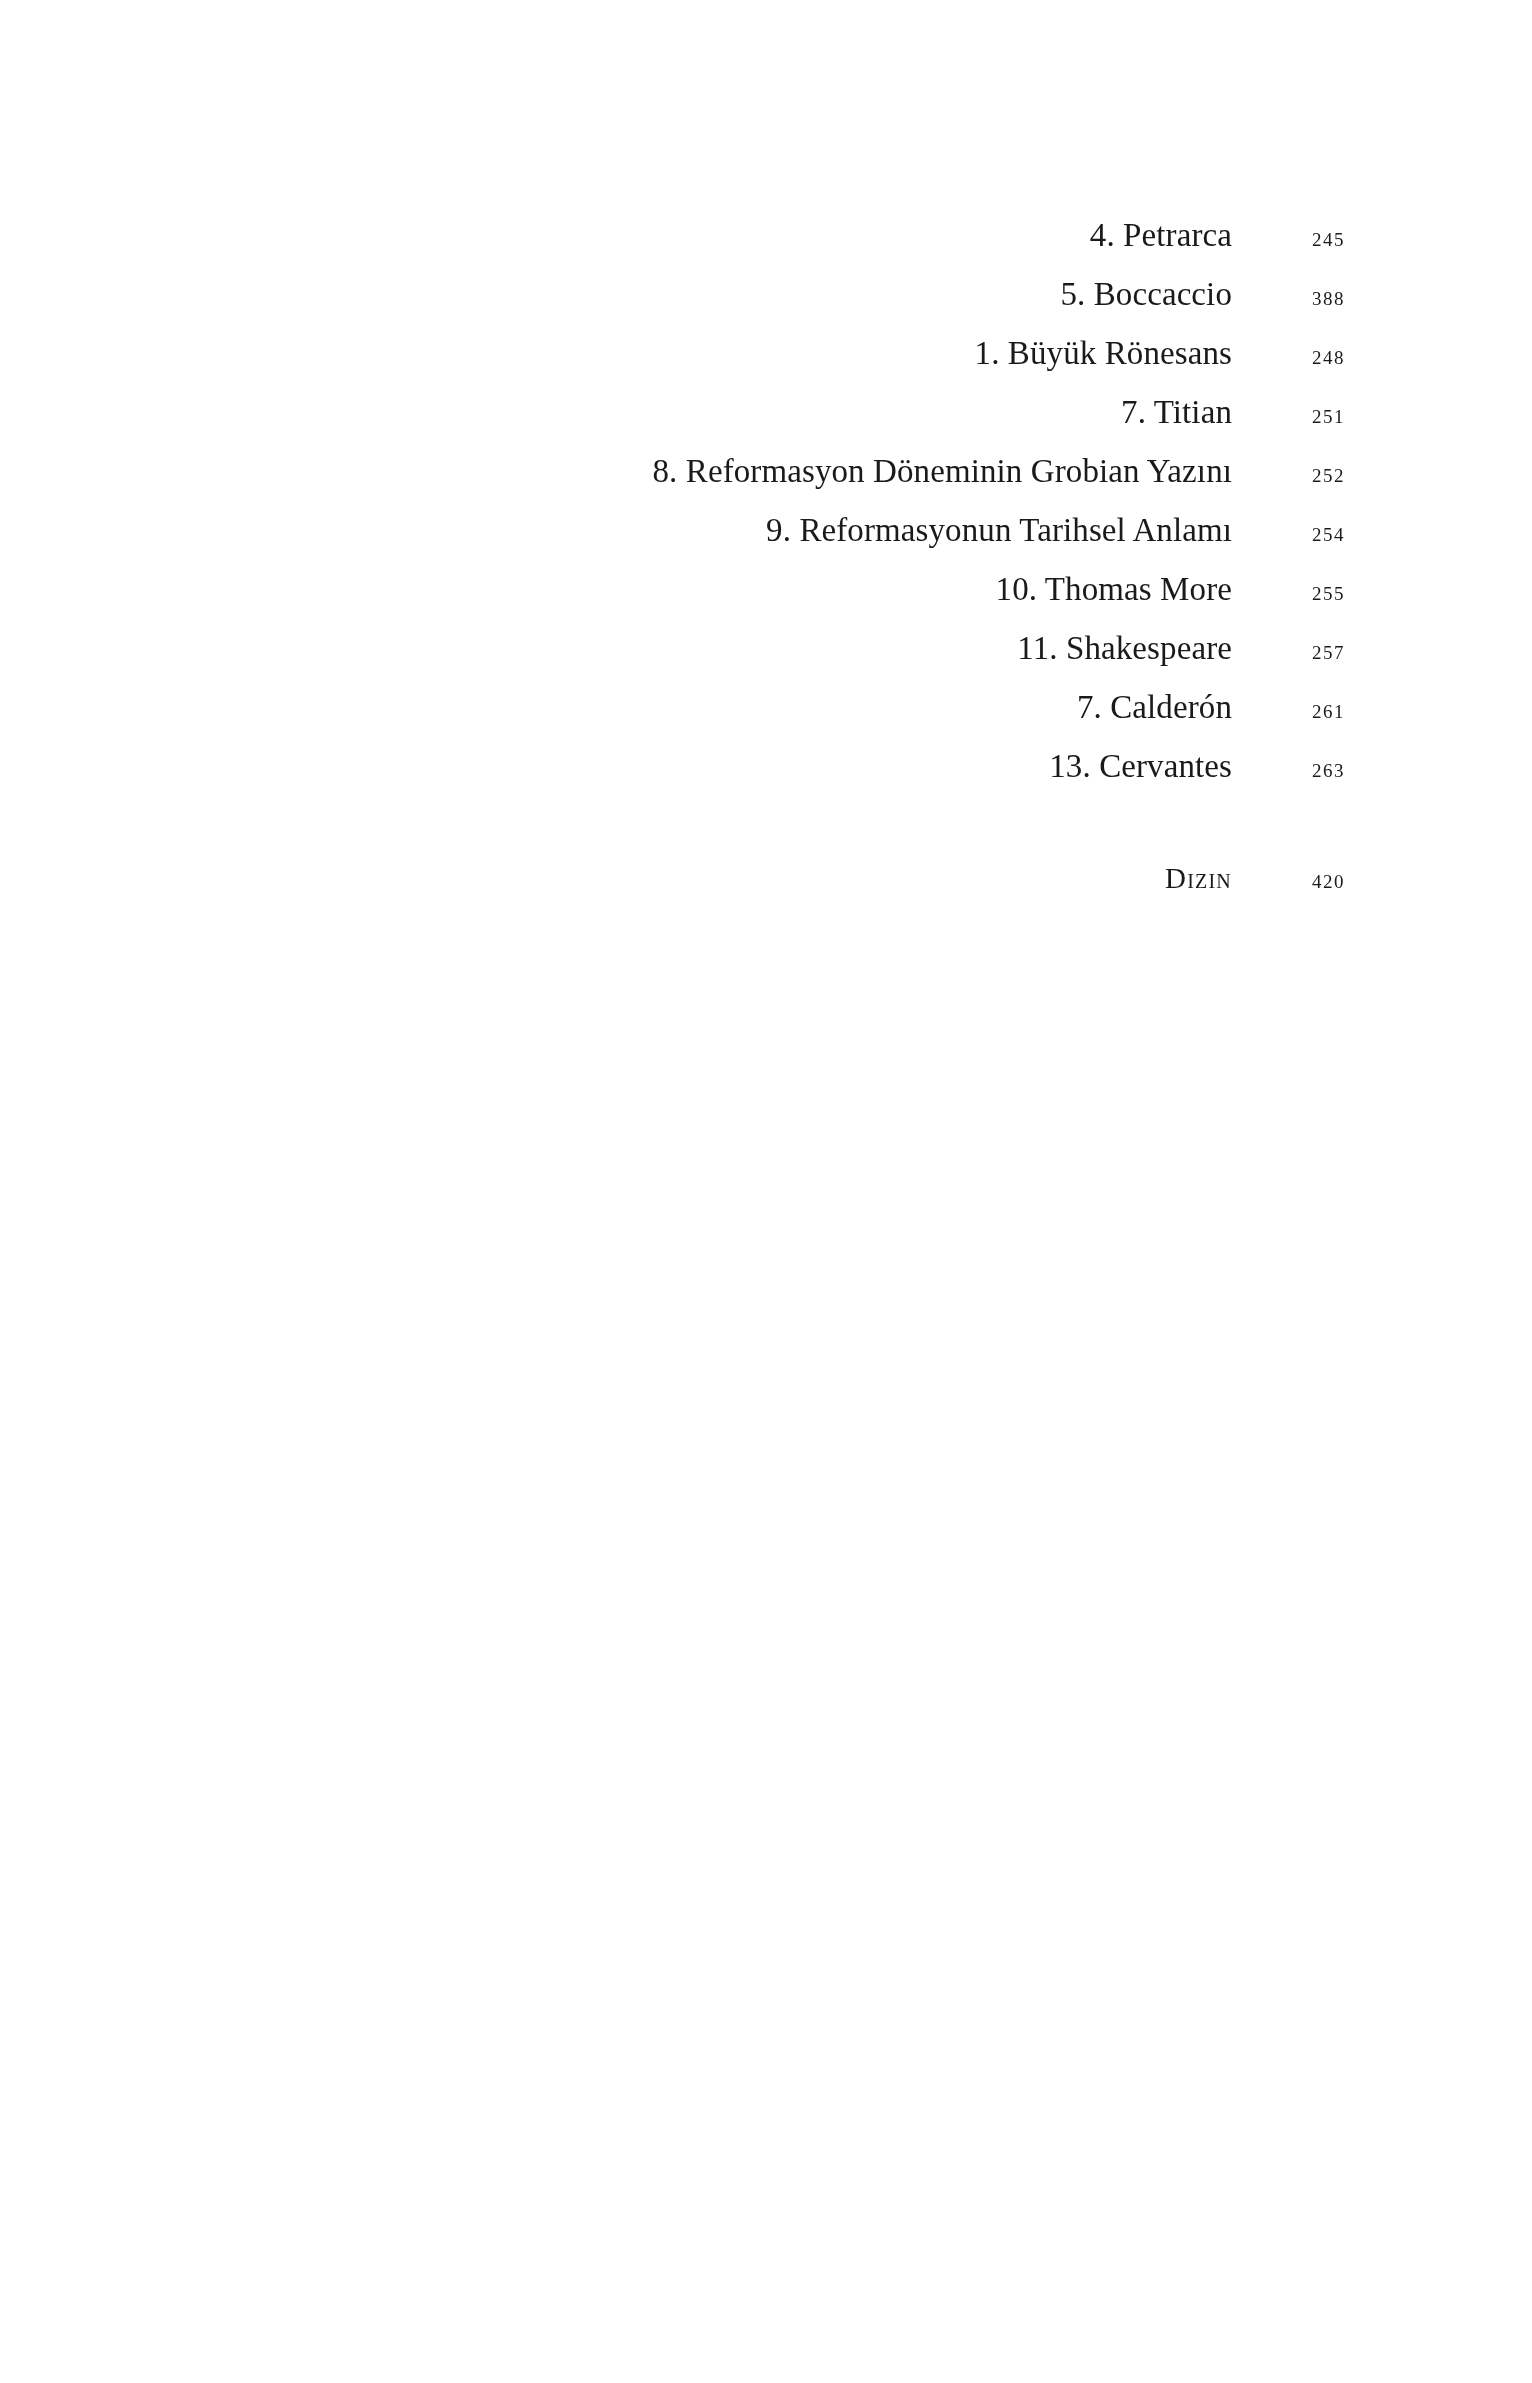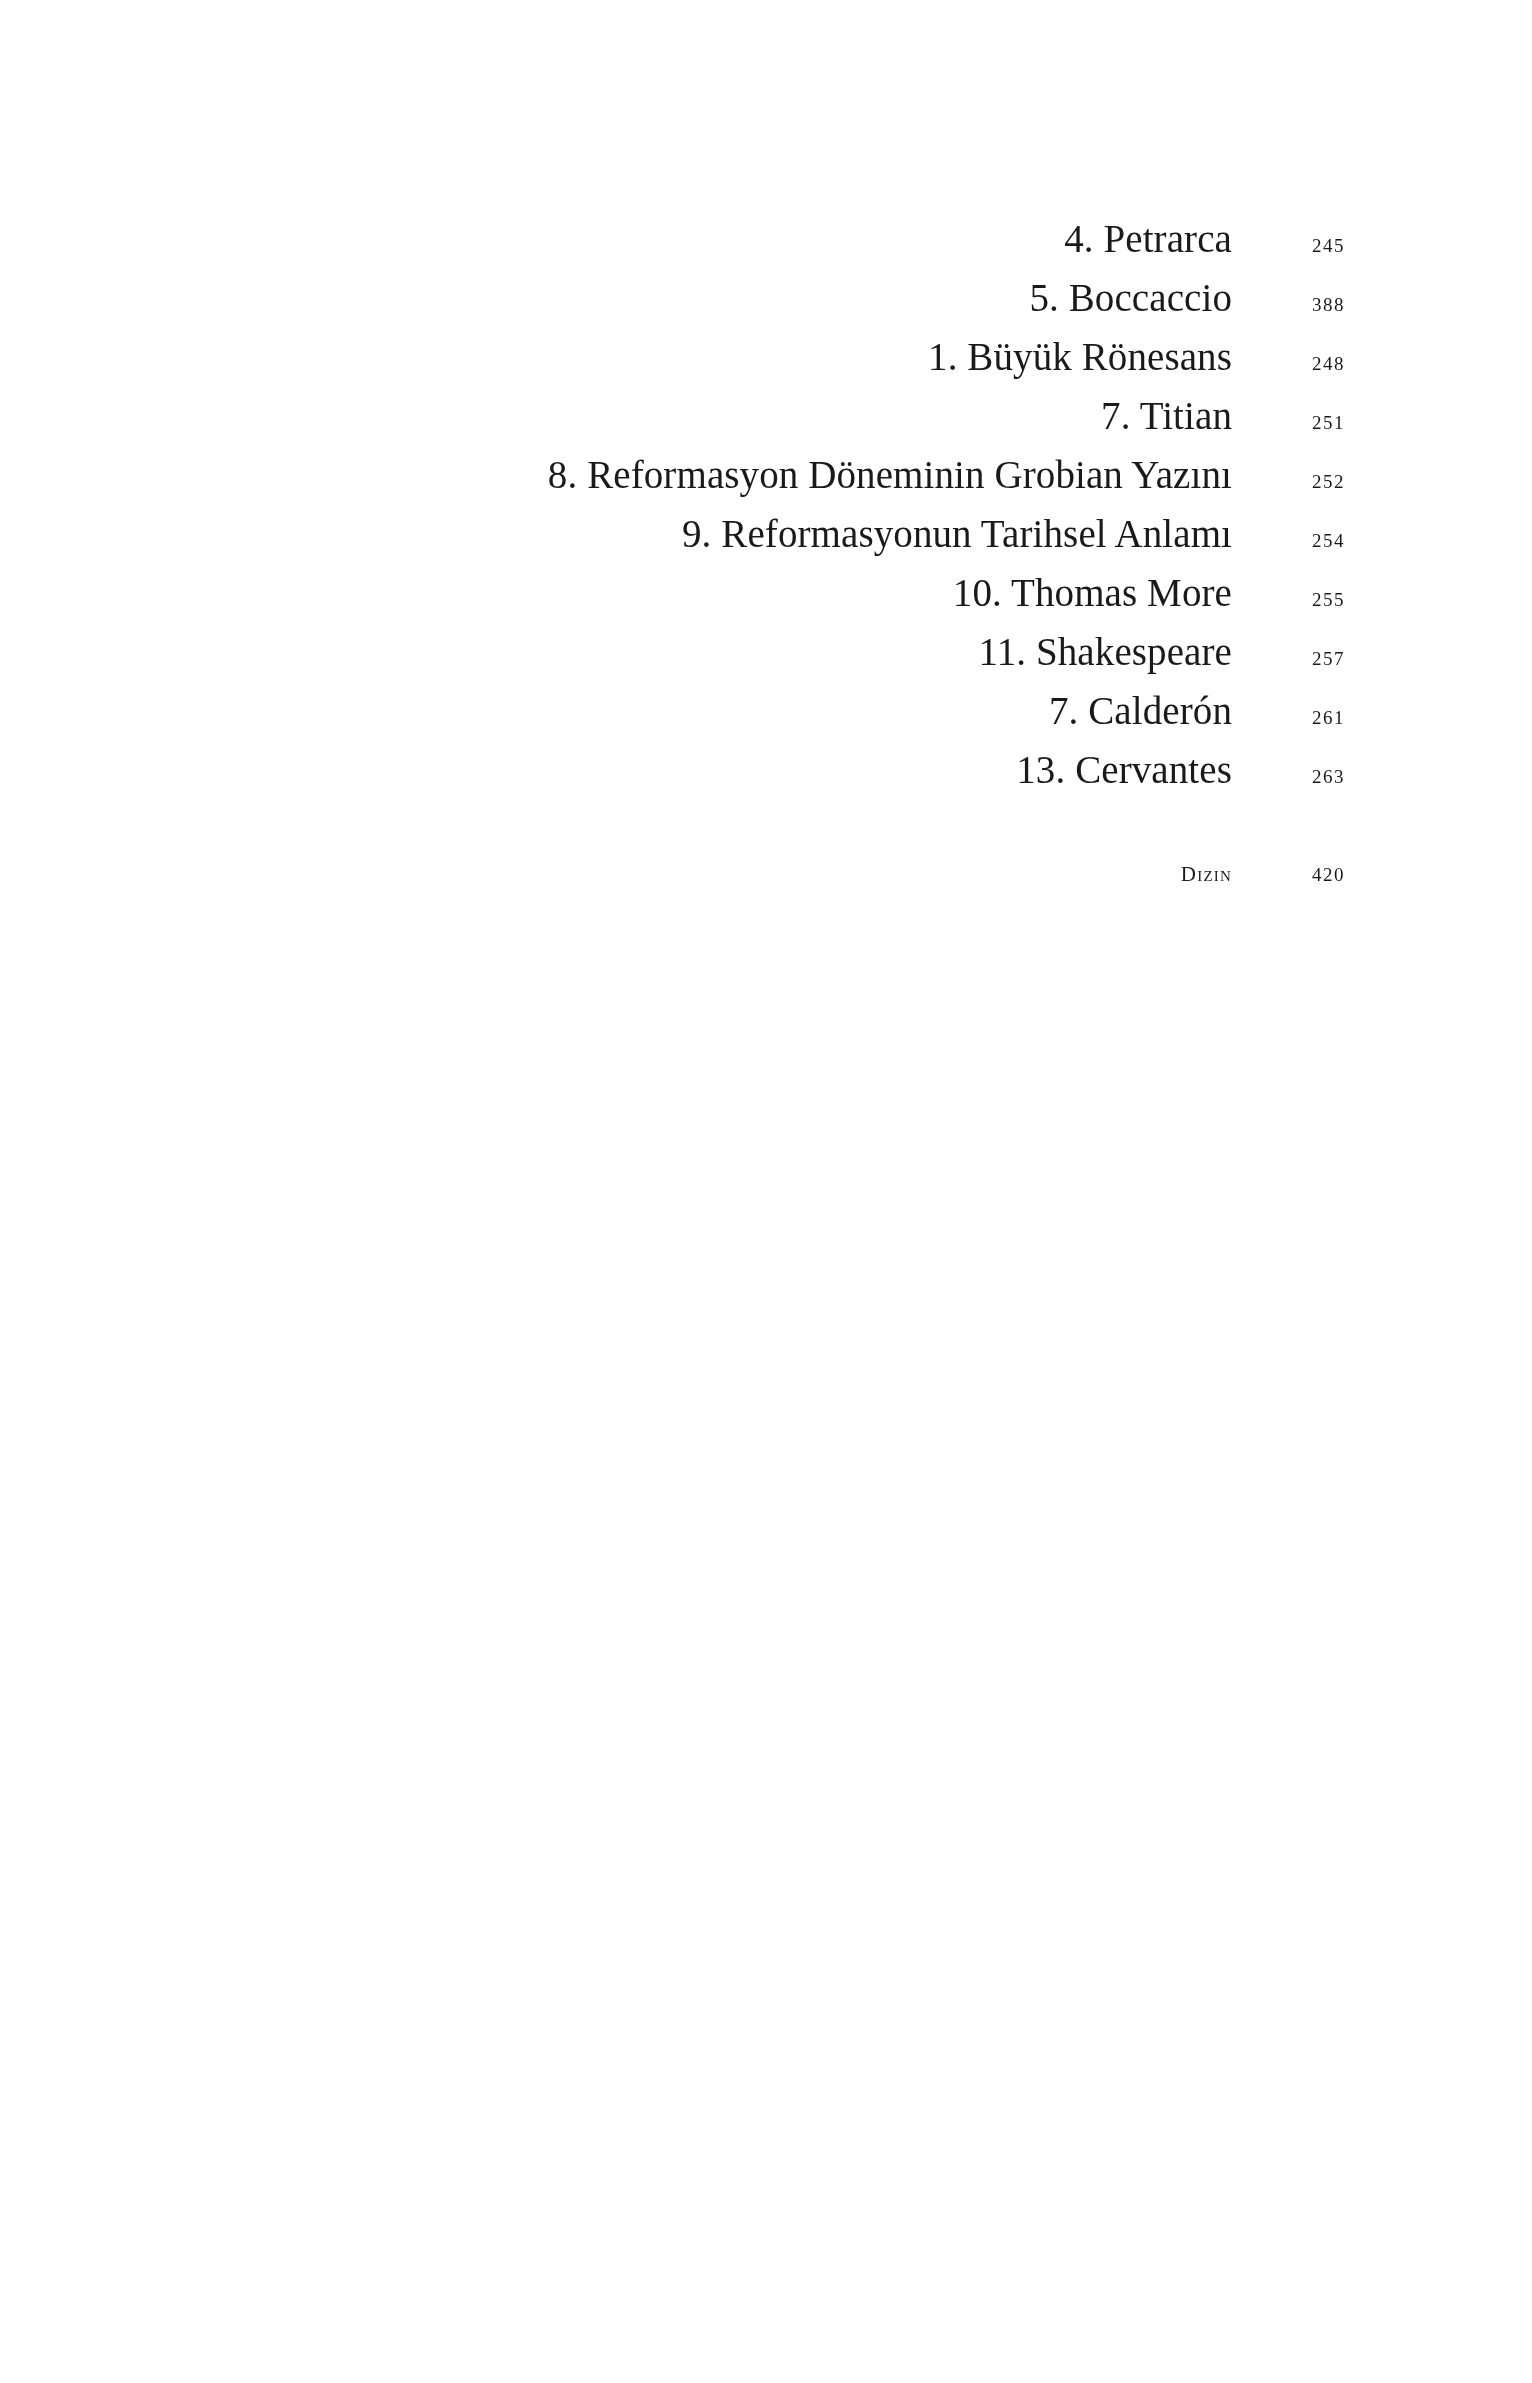--- a/index.html
+++ b/index.html
@@ -32,42 +32,42 @@
   }
 
   .toc-row {
     display: flex;
     align-items: baseline;
     justify-content: flex-end;
     height: 59px;
   }
 
   .toc-title {
-    font-size: 39px;
+    font-size: 33px;
     line-height: 1;
     text-align: right;
     white-space: nowrap;
     letter-spacing: 0.1px;
   }
 
   .toc-page {
     width: 113px;
     text-align: right;
     font-size: 19px;
     letter-spacing: 1.5px;
     padding-left: 15.4px;
     box-sizing: border-box;
   }
 
   .toc-row.index-row {
     margin-top: 55px;
   }
 
   .index-title {
-    font-size: 21px;
+    font-size: 29px;
     letter-spacing: 1.2px;
     font-variant: small-caps;
     text-transform: none;
   }
 </style>
 </head>
 <body>
 
 <div class="page">
 

